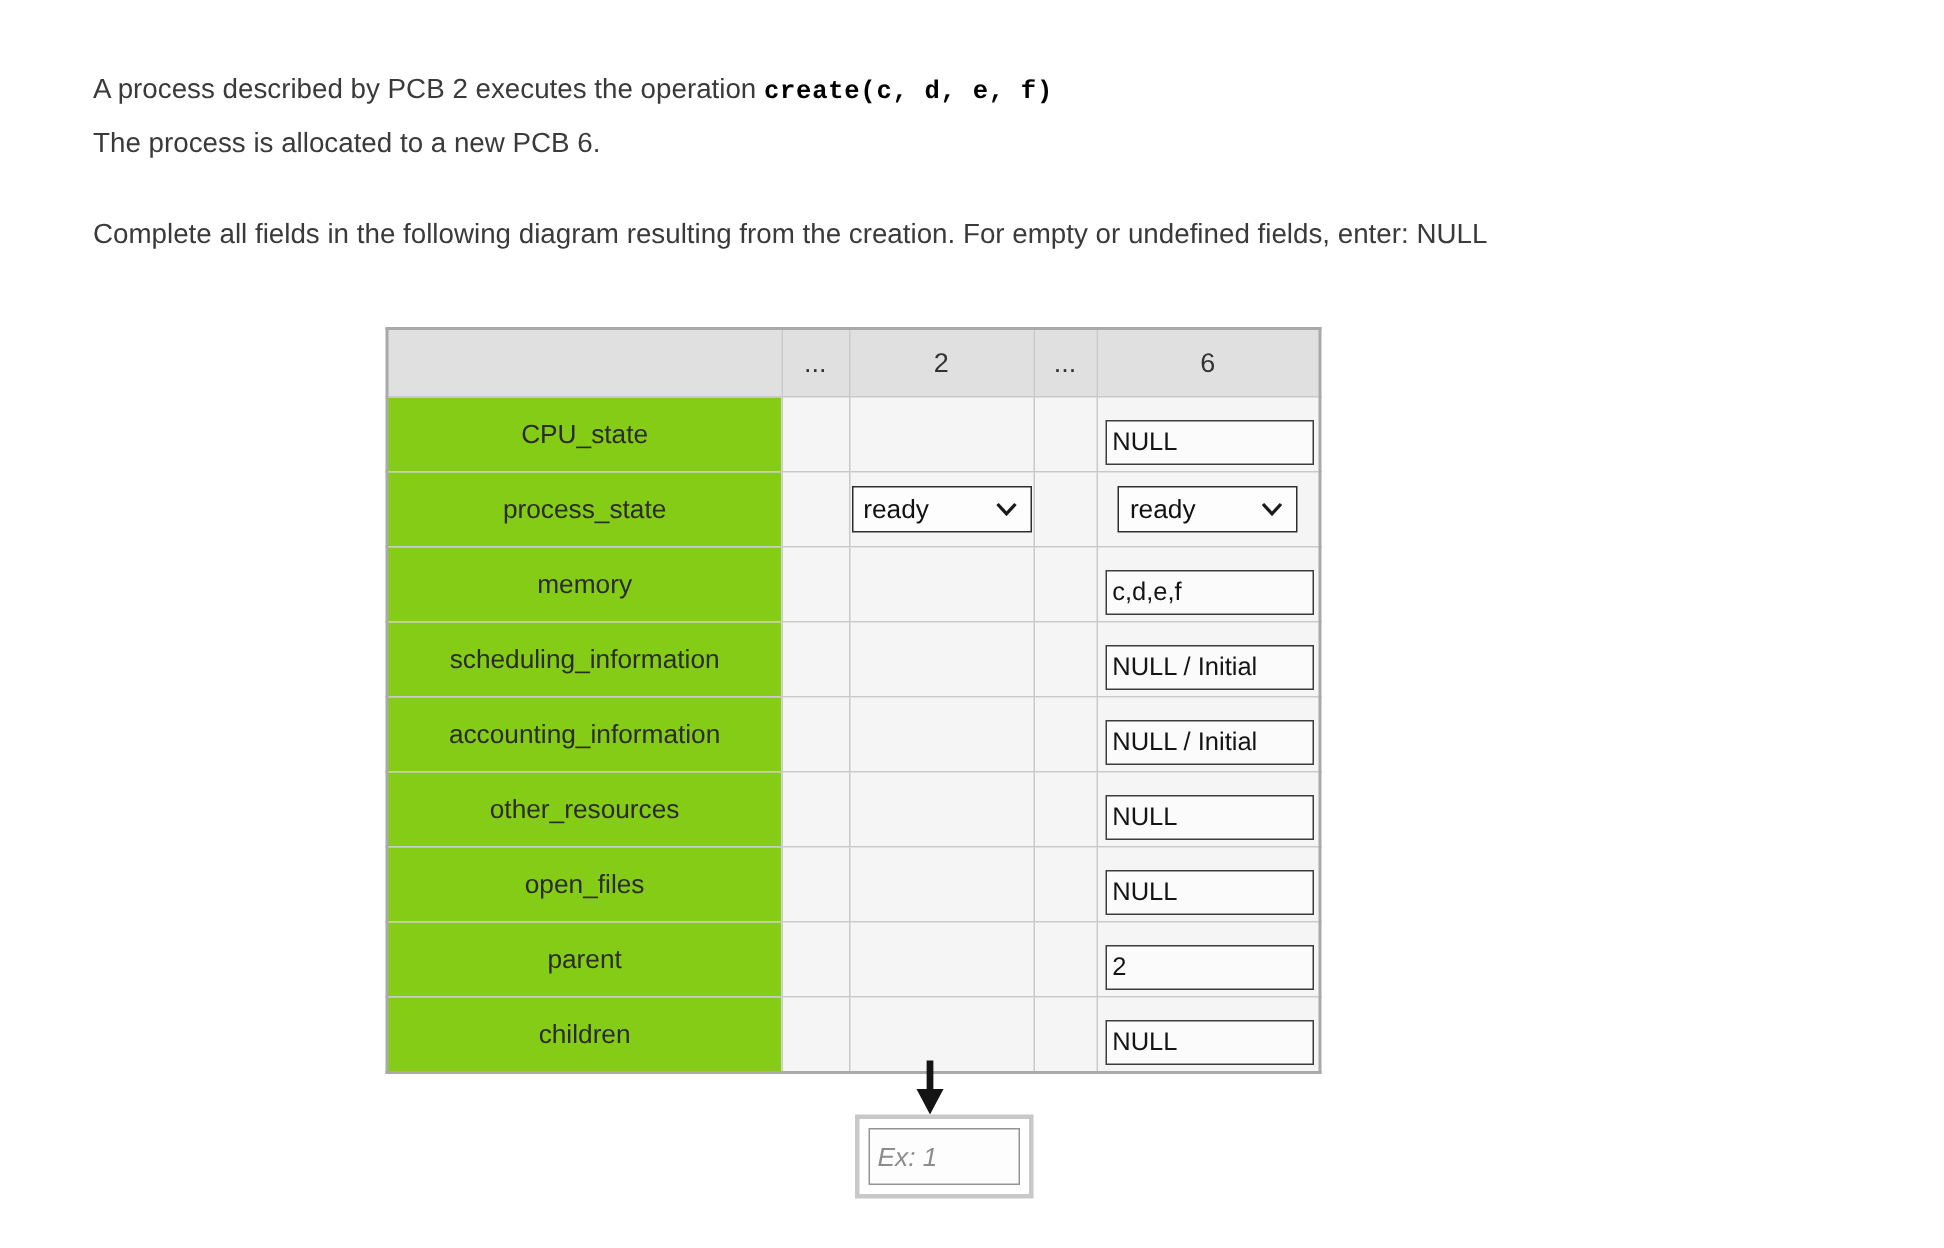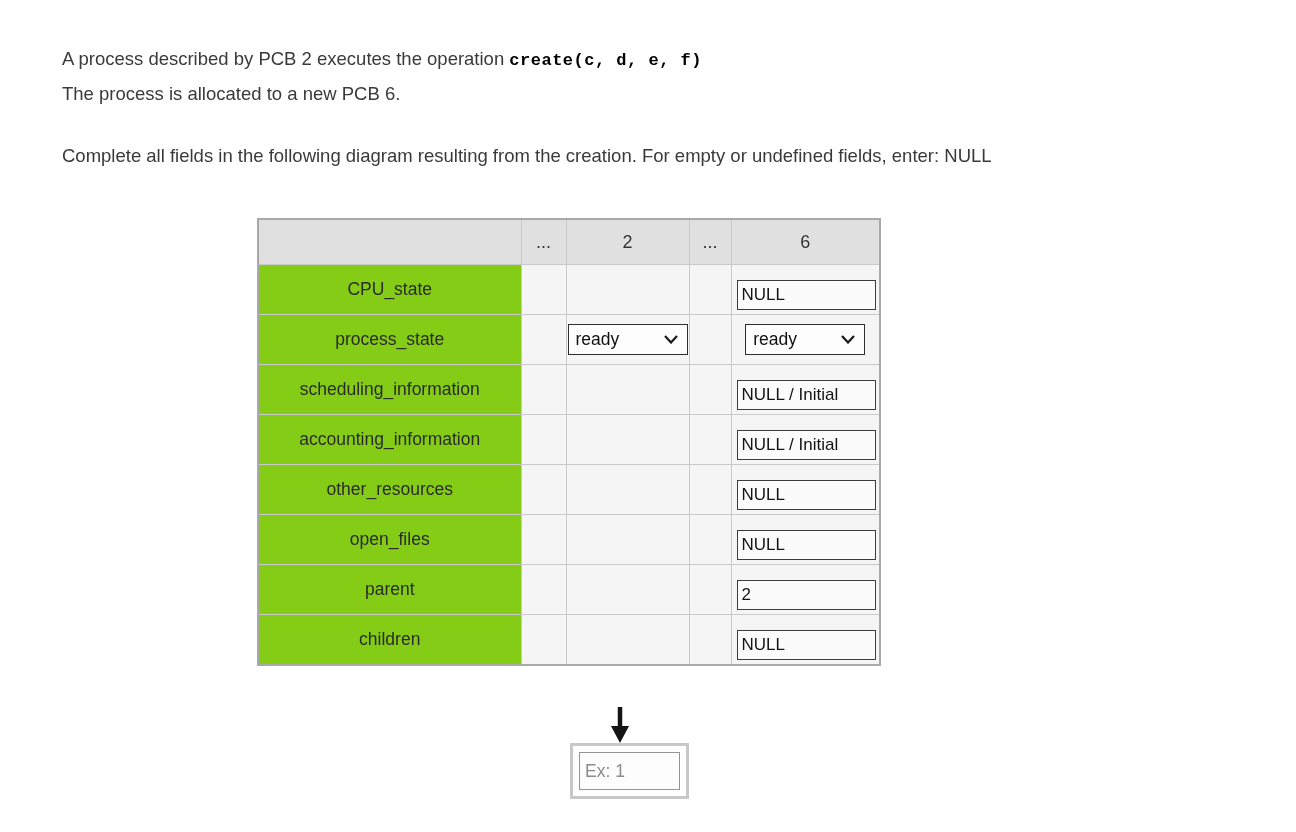--- a/index.html
+++ b/index.html
@@ -38,21 +38,21 @@
   }
   .down-arrow{position:absolute;left:608px;top:706px;width:24px;height:38px;}
 
   .ex-frame{
     position:absolute;left:570px;top:743px;
     border:3px solid #c8c8c8;background:#ffffff;padding:6px;
   }
   input.ex-input{
     display:block;width:101px;height:36px;box-sizing:border-box;
     border:1px solid #949494;background:#fdfdfd;border-radius:0;
-    font-family:"Liberation Sans", sans-serif;font-size:17.5px;color:#7f1d1d;padding:18px 5px;
+    font-family:"Liberation Sans", sans-serif;font-size:17.5px;color:#7f1d1d;padding:18px 5px;font-style:italic;
   }
   input.ex-input::placeholder{color:#8c8c8c;opacity:1;}
 </style>
 </head>
 <body>
 
 <div class="intro">
   <div><span>A process described by PCB 2 executes the operation </span><span class="code">create(c, d, e, f)</span></div>
   <div>The process is allocated to a new PCB 6.</div>
 </div>
@@ -101,20 +101,29 @@
     <td class="data">
       <div class="selectbox">
         <span>ready</span>
         <svg width="14" height="9" viewBox="0 0 14 9">
               <polyline points="1,1 7,7.5 13,1" fill="none" stroke="#1a1a1a" stroke-width="2.2"></polyline>
             </svg>
       </div>
     </td>
   </tr>
 
+  <tr class="body">
+    <td class="label">memory</td>
+    <td class="data"></td>
+    <td class="data"></td>
+    <td class="data"></td>
+    <td class="data">
+          <input class="ci" value="c,d,e,f" style="">
+        </td>
+  </tr>
 
   <tr class="body">
     <td class="label">scheduling_information</td>
     <td class="data"></td>
     <td class="data"></td>
     <td class="data"></td>
     <td class="data">
           <input class="ci" value="NULL / Initial" style="">
         </td>
   </tr>

